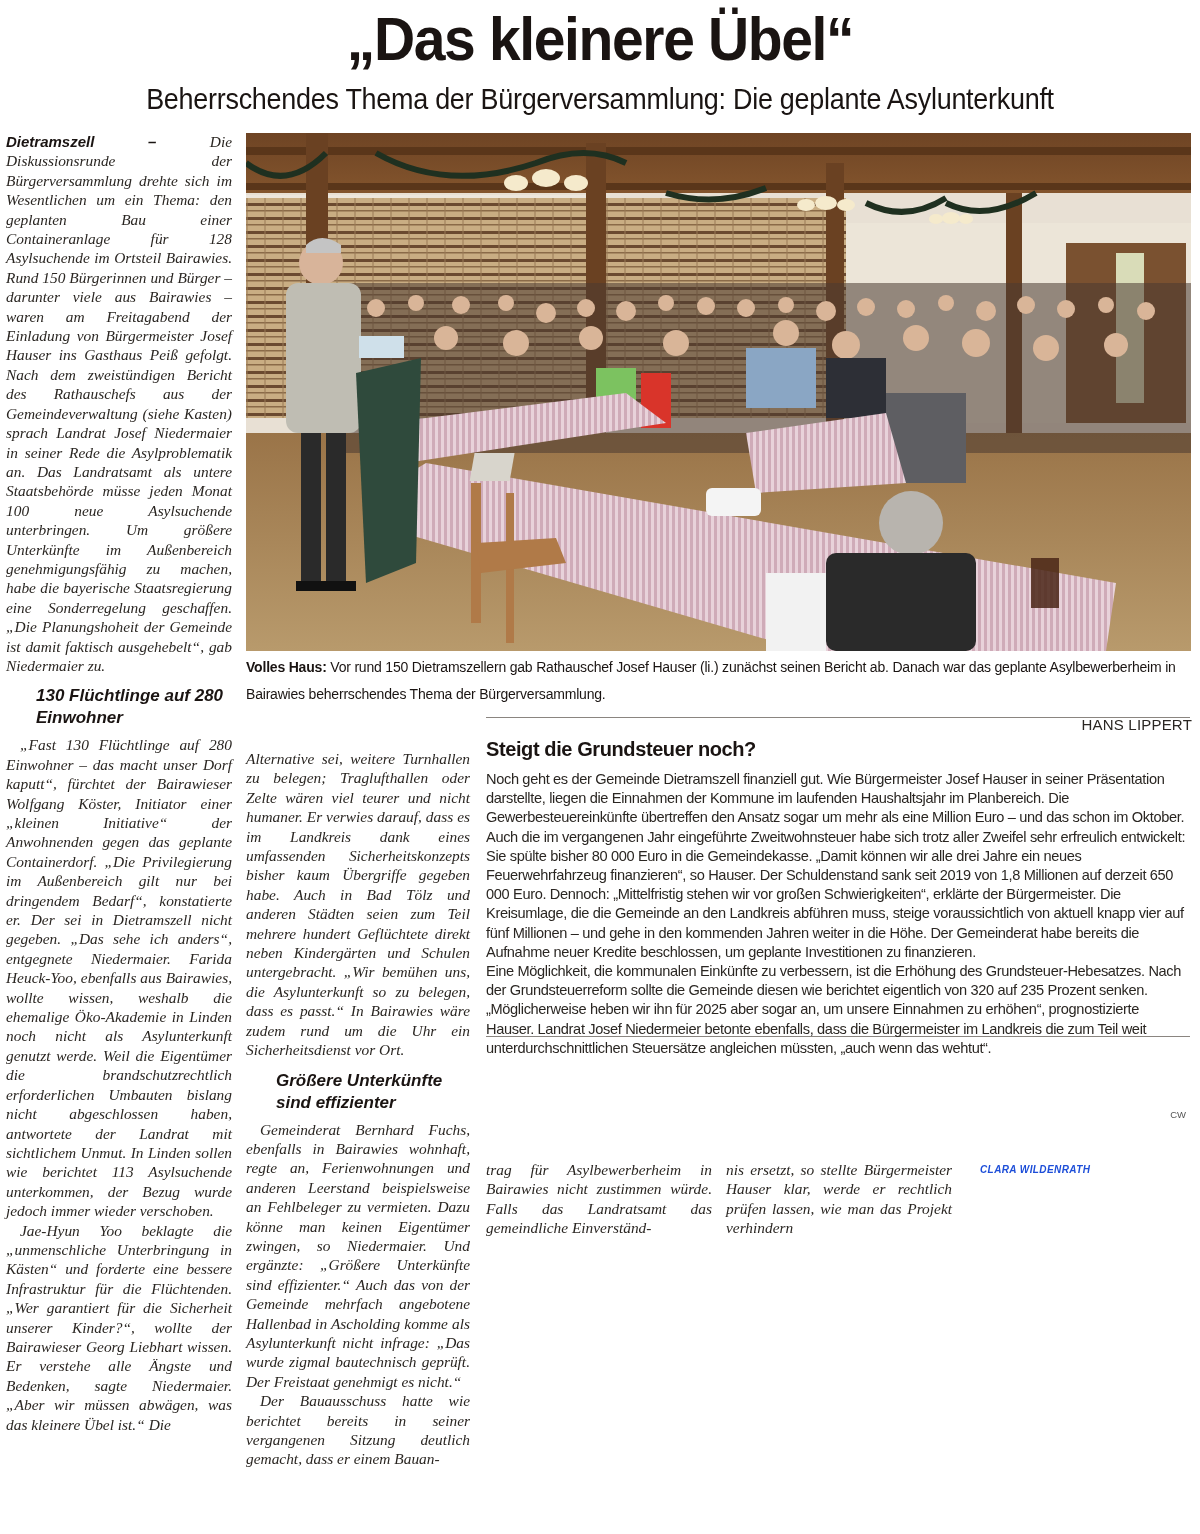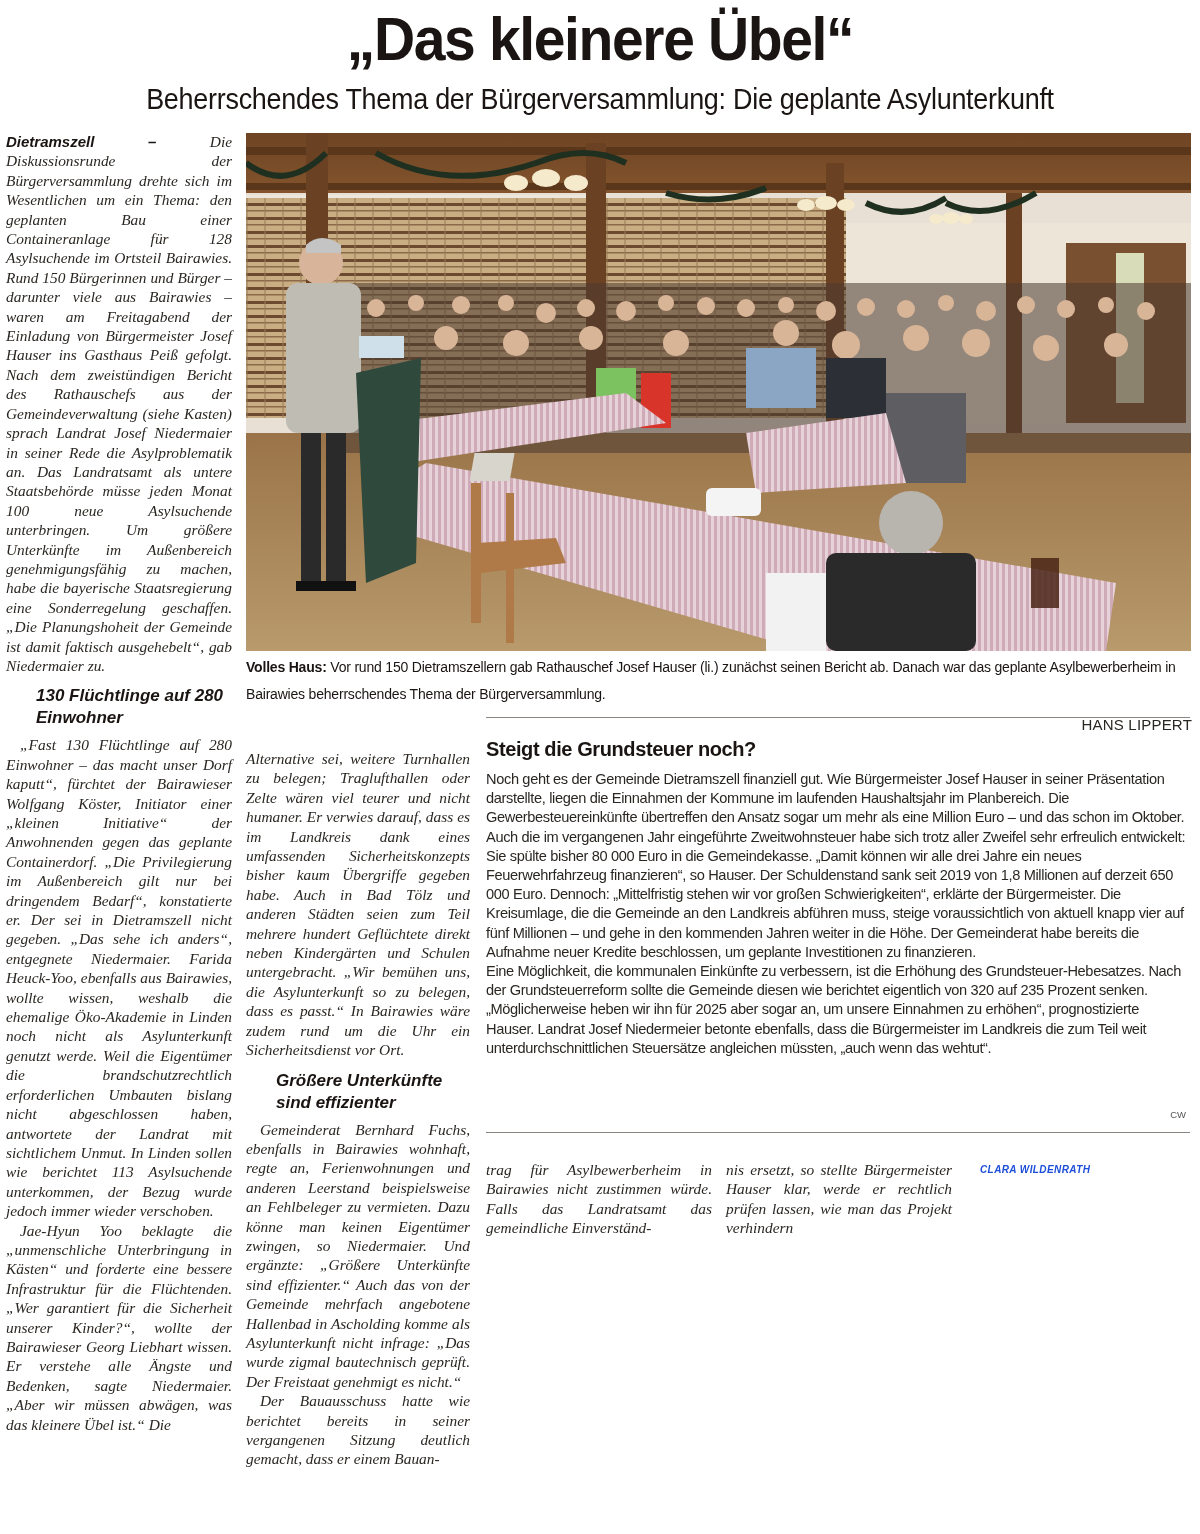--- a/index.html
+++ b/index.html
@@ -48,21 +48,21 @@
       color: #1a1412; letter-spacing: -0.2px;
     }
     .caption b { font-weight: bold; }
     .credit {
       position: absolute; right: 8px; top: 716px;
       font-family: "Liberation Sans", "DejaVu Sans", sans-serif; font-size: 15px; color: #2a2622;
       letter-spacing: 0.2px;
     }
 
     .box {
-      position: absolute; left: 486px; top: 717px; width: 704px; height: 416px;
+      position: absolute; left: 486px; top: 717px; width: 704px; height: 320px;
       border-top: 1.5px solid #8a8580; border-bottom: 1.5px solid #8a8580;
     }
     .box-title {
       position: absolute; left: 0; top: 18px;
       font-family: "Liberation Sans", "DejaVu Sans", sans-serif; font-weight: bold;
       font-size: 20px; line-height: 26px; color: #1a1412; letter-spacing: -0.4px;
     }
     .box-body {
       position: absolute; left: 0; top: 52px; width: 704px;
       font-family: "Liberation Sans", "DejaVu Sans", sans-serif; font-size: 14.6px; line-height: 19.2px;

